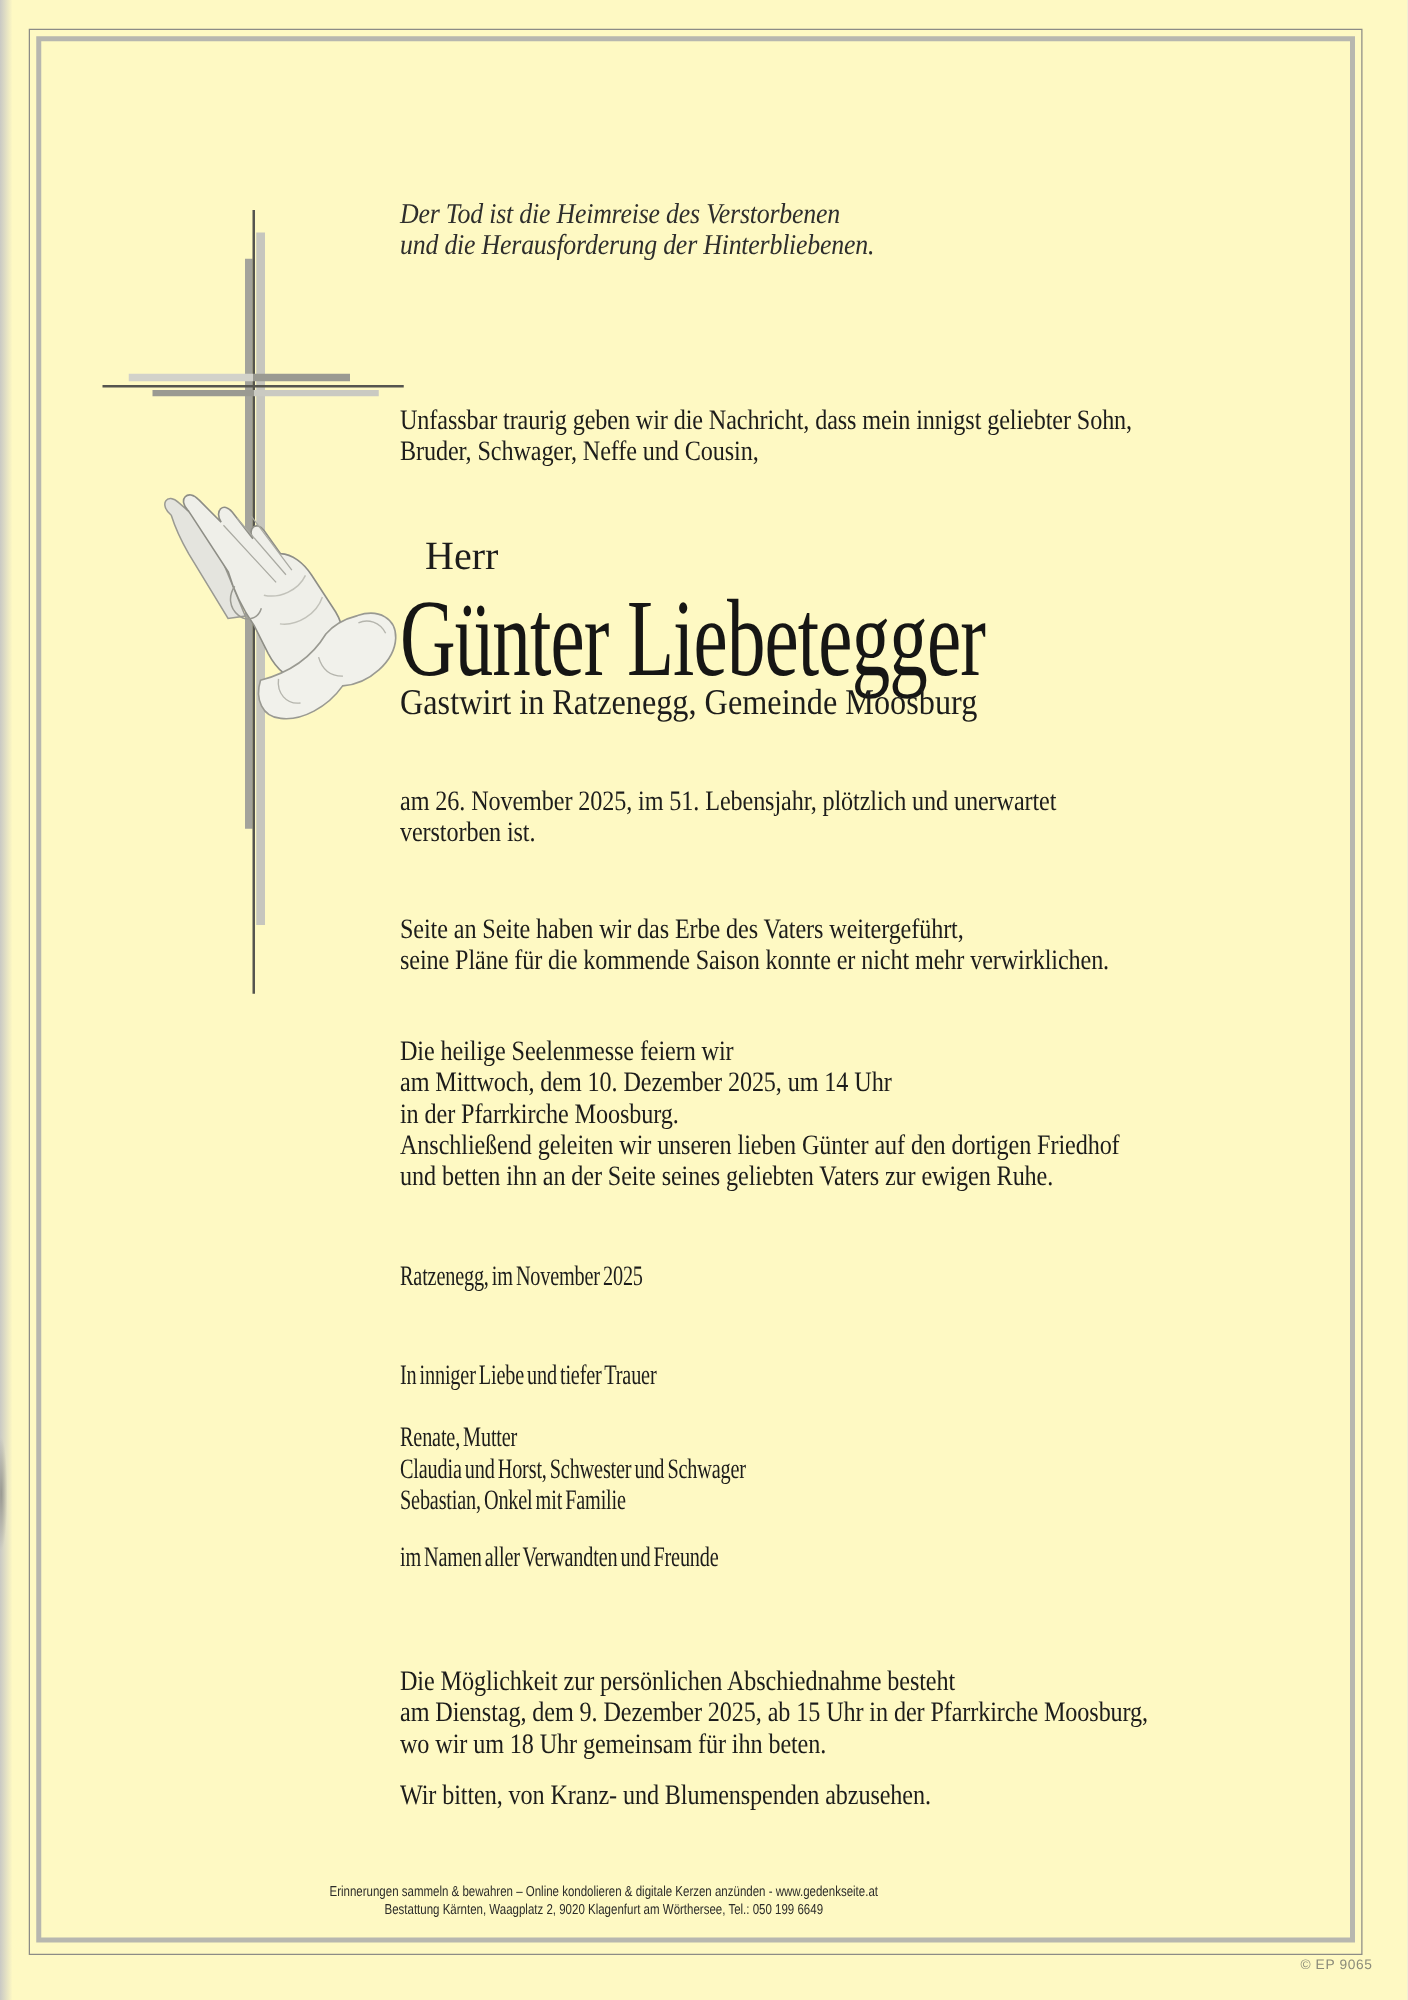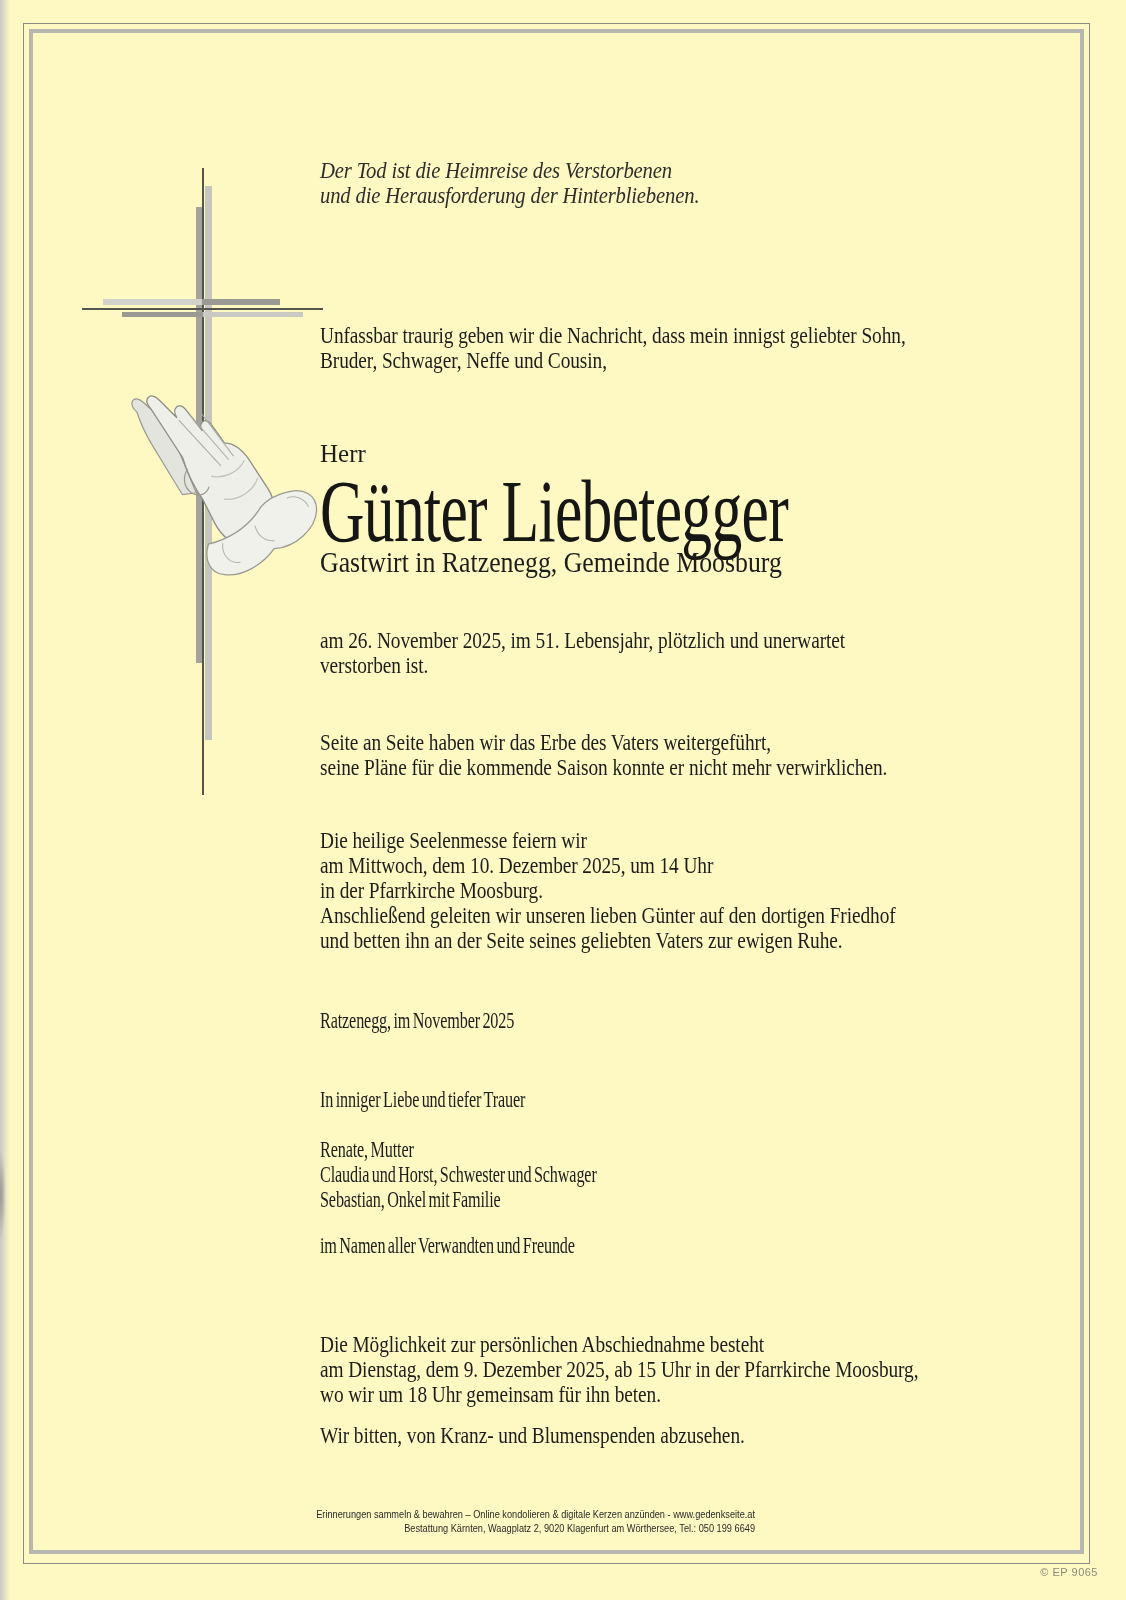--- a/index.html
+++ b/index.html
@@ -27,36 +27,36 @@
   .cross-h-bottom{position:absolute;left:122px;top:312px;width:181px;height:5px;
     background:linear-gradient(to right,#9a9a92 0 45%,#cacac2 45%);}
   .cross-h-dark{position:absolute;left:82px;top:308px;width:241px;height:2px;background:#55554f;}
   .hands{position:absolute;left:92px;top:382px;width:230px;height:280px;}
   
   .tx{position:absolute;left:320px;white-space:pre-line;transform-origin:left top;}
   .epigraph{top:158px;width:760px;font-style:italic;font-size:23px;line-height:25px;
     color:#2e2e2c;transform:scaleX(0.90);letter-spacing:-0.2px;}
   .body-text{font-size:22.5px;line-height:25px;width:900px;transform:scaleX(0.86);letter-spacing:-0.1px;}
   .intro{top:323px;}
-  .salutation{top:438px;font-size:25px;line-height:32px;width:400px;}
+  .salutation{top:428px;font-size:32px;line-height:32px;width:400px;margin-left:20px;}
   .deceased-name{top:468px;font-size:88px;line-height:88px;width:800px;transform:scaleX(0.70);
     letter-spacing:-1px;color:#161614;}
   .occupation{top:546px;font-size:29px;line-height:32px;width:700px;transform:scaleX(0.89);}
   .death-details{top:628px;}
   .legacy{top:730px;}
   .service{top:828px;}
   .sig-text{font-size:22.5px;line-height:25px;width:700px;transform:scaleX(0.72);
     letter-spacing:-0.2px;word-spacing:-2px;}
   .place-date{top:1008px;}
   .mourning-intro{top:1087px;}
   .mourners{top:1137px;}
   .on-behalf{top:1233px;}
   .farewell{top:1332px;}
   .donations{top:1423px;}
-  .footer{position:absolute;left:143px;top:1508px;width:680px;text-align:right;
+  .footer{position:absolute;left:143px;top:1508px;width:680px;text-align:center;
     font-family:"Liberation Sans", sans-serif;font-size:11.5px;line-height:13.5px;color:#2b2b29;}
   .footer-inner{display:inline-block;transform:scaleX(0.80);transform-origin:center top;white-space:pre-line;width:680px;}
   .print-code{position:absolute;right:28px;top:1566px;font-family:"Liberation Sans", sans-serif;
     font-size:11px;color:#8b8b7a;letter-spacing:0.5px;}
 </style>
 </head>
 <body>
 
 <div class="page">
 

